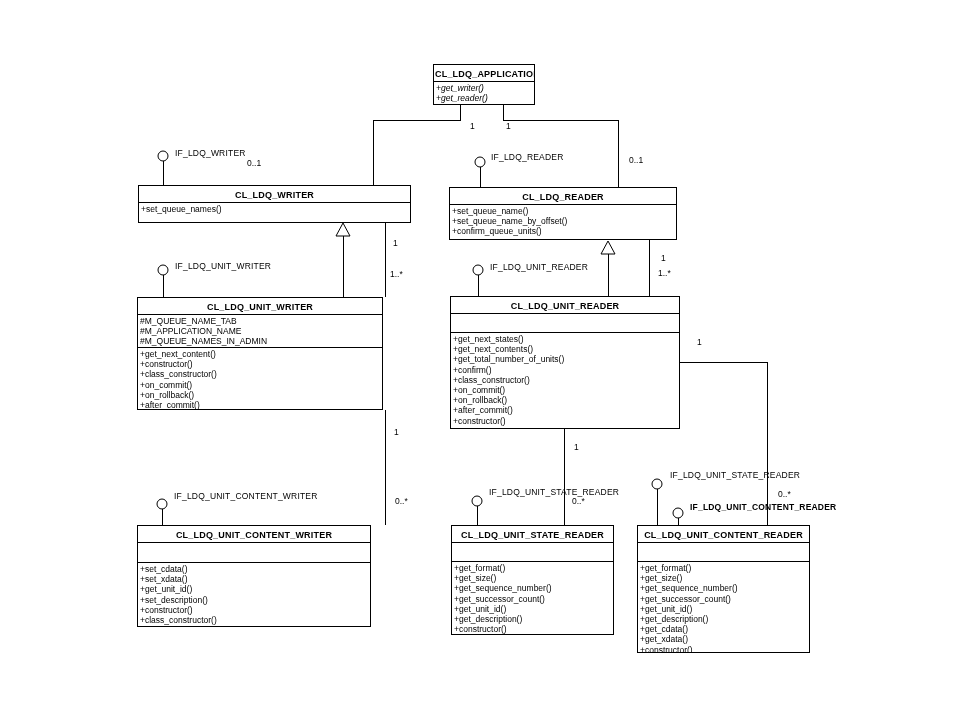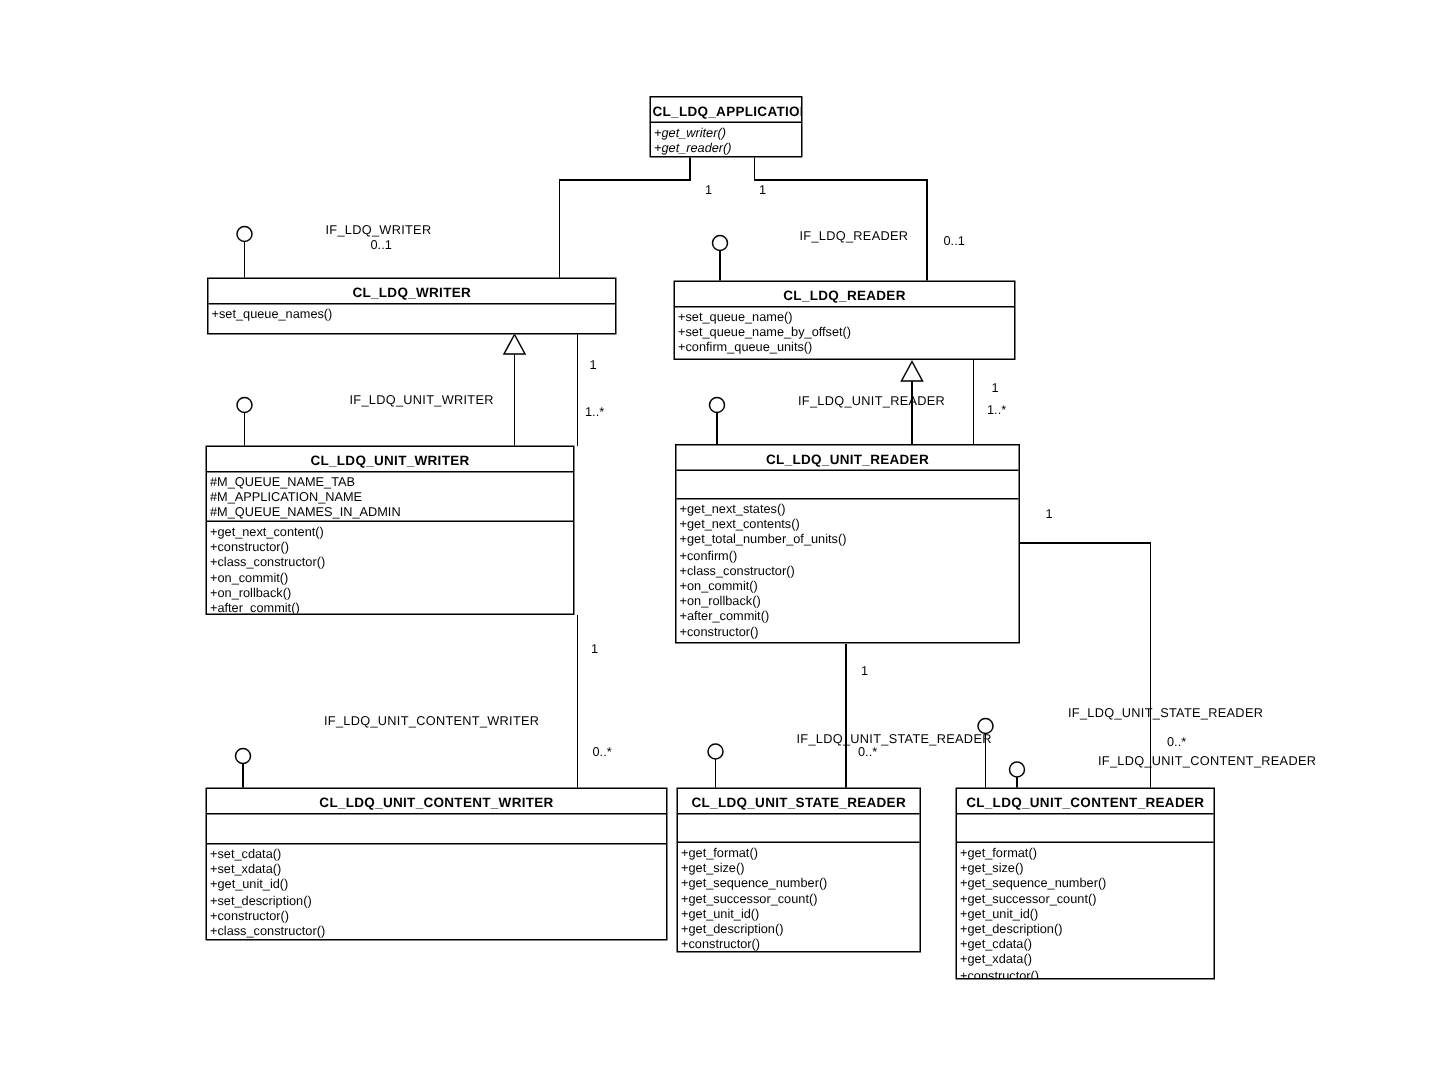--- a/index.html
+++ b/index.html
@@ -12,21 +12,21 @@
   .cls{position:absolute;border:1px solid #000;background:#fff;box-sizing:border-box;
        display:flex;flex-direction:column;}
   .cls-title{font-size:9px;font-weight:bold;text-align:center;padding:4px 1px 2px 1px;
              white-space:nowrap;overflow:hidden;letter-spacing:.2px;}
   .sec{border-top:1px solid #000;padding:1px 2px;box-sizing:border-box;overflow:hidden;}
   .sec.grow{flex:1;}
   .member{font-size:8.5px;line-height:10.2px;white-space:nowrap;}
   .member.u{}
   .member.i{font-style:italic;}
   .lbl{position:absolute;font-size:8.5px;line-height:9px;white-space:nowrap;}
-  .iface-lbl{position:absolute;font-size:8.5px;line-height:9px;white-space:nowrap;letter-spacing:.2px;margin-left:42px;}
+  .iface-lbl{position:absolute;font-size:8.5px;line-height:9px;white-space:nowrap;letter-spacing:.2px;}
 </style>
 </head>
 <body>
 
 <div id="canvas">
 
   <svg class="wires">
 
     <polyline points="460,104 460,120 373,120 373,186"></polyline>
 
@@ -123,21 +123,21 @@
         <div class="member">+get_total_number_of_units()</div>
         <div class="member">+confirm()</div>
         <div class="member u">+class_constructor()</div>
         <div class="member u">+on_commit()</div>
         <div class="member u">+on_rollback()</div>
         <div class="member u">+after_commit()</div>
         <div class="member">+constructor()</div>
       </div>
   </div>
 
-  <div class="cls" style="left:137px;top:525px;width:308px;height:102px;">
+  <div class="cls" style="left:137px;top:525px;width:234px;height:102px;">
     <div class="cls-title">CL_LDQ_UNIT_CONTENT_WRITER</div>
     <div class="sec" style="height:20px;"></div>
     <div class="sec grow">
         <div class="member">+set_cdata()</div>
         <div class="member">+set_xdata()</div>
         <div class="member">+get_unit_id()</div>
         <div class="member">+set_description()</div>
         <div class="member">+constructor()</div>
         <div class="member u">+class_constructor()</div>
       </div>
@@ -168,26 +168,26 @@
         <div class="member">+get_unit_id()</div>
         <div class="member">+get_description()</div>
         <div class="member">+get_cdata()</div>
         <div class="member">+get_xdata()</div>
         <div class="member">+constructor()</div>
       </div>
   </div>
 
   <div class="iface-lbl" style="left:175px;top:149px;">IF_LDQ_WRITER</div>
   <div class="iface-lbl" style="left:491px;top:153px;">IF_LDQ_READER</div>
-  <div class="iface-lbl" style="left:175px;top:262px;padding-left:16px;">IF_LDQ_UNIT_WRITER</div>
+  <div class="iface-lbl" style="left:159px;top:262px;padding-left:16px;">IF_LDQ_UNIT_WRITER</div>
   <div class="iface-lbl" style="left:490px;top:263px;">IF_LDQ_UNIT_READER</div>
-  <div class="iface-lbl" style="left:174px;top:476px;text-align:center;">IF_LDQ_UNIT_CONTENT_WRITER</div>
+  <div class="iface-lbl" style="left:174px;top:492px;text-align:center;">IF_LDQ_UNIT_CONTENT_WRITER</div>
   <div class="iface-lbl" style="left:489px;top:488px;">IF_LDQ_UNIT_STATE_READER</div>
   <div class="iface-lbl" style="left:670px;top:471px;">IF_LDQ_UNIT_STATE_READER</div>
-  <div class="iface-lbl" style="left:690px;top:503px;">IF_LDQ_UNIT_CONTENT_READER</div>
+  <div class="iface-lbl" style="left:690px;top:503px;font-weight:bold;">IF_LDQ_UNIT_CONTENT_READER</div>
 
   <div class="lbl" style="left:470px;top:122px;">1</div>
   <div class="lbl" style="left:506px;top:122px;">1</div>
   <div class="lbl" style="left:247px;top:159px;">0..1</div>
   <div class="lbl" style="left:629px;top:156px;">0..1</div>
   <div class="lbl" style="left:393px;top:239px;">1</div>
   <div class="lbl" style="left:390px;top:270px;">1..*</div>
   <div class="lbl" style="left:661px;top:254px;">1</div>
   <div class="lbl" style="left:658px;top:269px;">1..*</div>
   <div class="lbl" style="left:394px;top:428px;">1</div>

